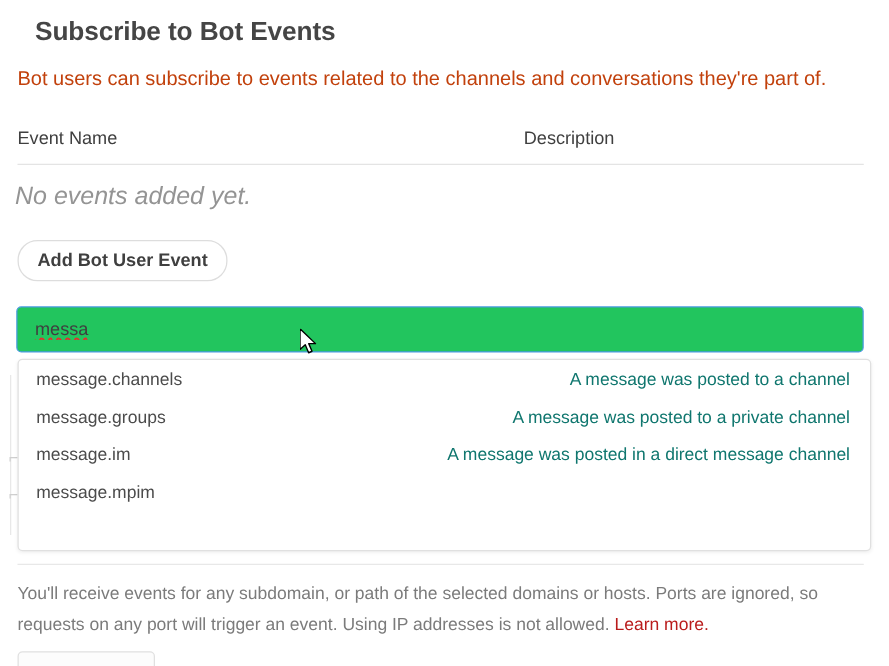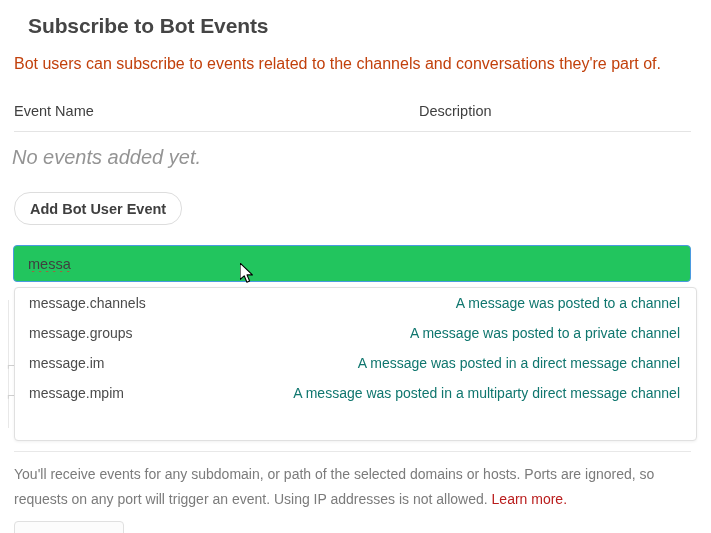--- a/index.html
+++ b/index.html
@@ -268,21 +268,20 @@
       <span class="dd-desc">A message was posted to a private channel</span>
     </div>
 
     <div class="dd-item">
       <span class="dd-name">message.im</span>
       <span class="dd-desc">A message was posted in a direct message channel</span>
     </div>
 
     <div class="dd-item">
       <span class="dd-name">message.mpim</span>
-      <span class="dd-desc">A message was posted in a multiparty direct message channel</span>
     </div>
 
 
   </div>
 
   <div class="bottom-rule"></div>
 
   <div class="footer-text">
     <span>You'll receive events for any subdomain, or path of the selected domains or hosts. Ports are ignored, so requests on any port will trigger an event. Using IP addresses is not allowed. </span><a class="footer-link">Learn more.</a>
   </div>

